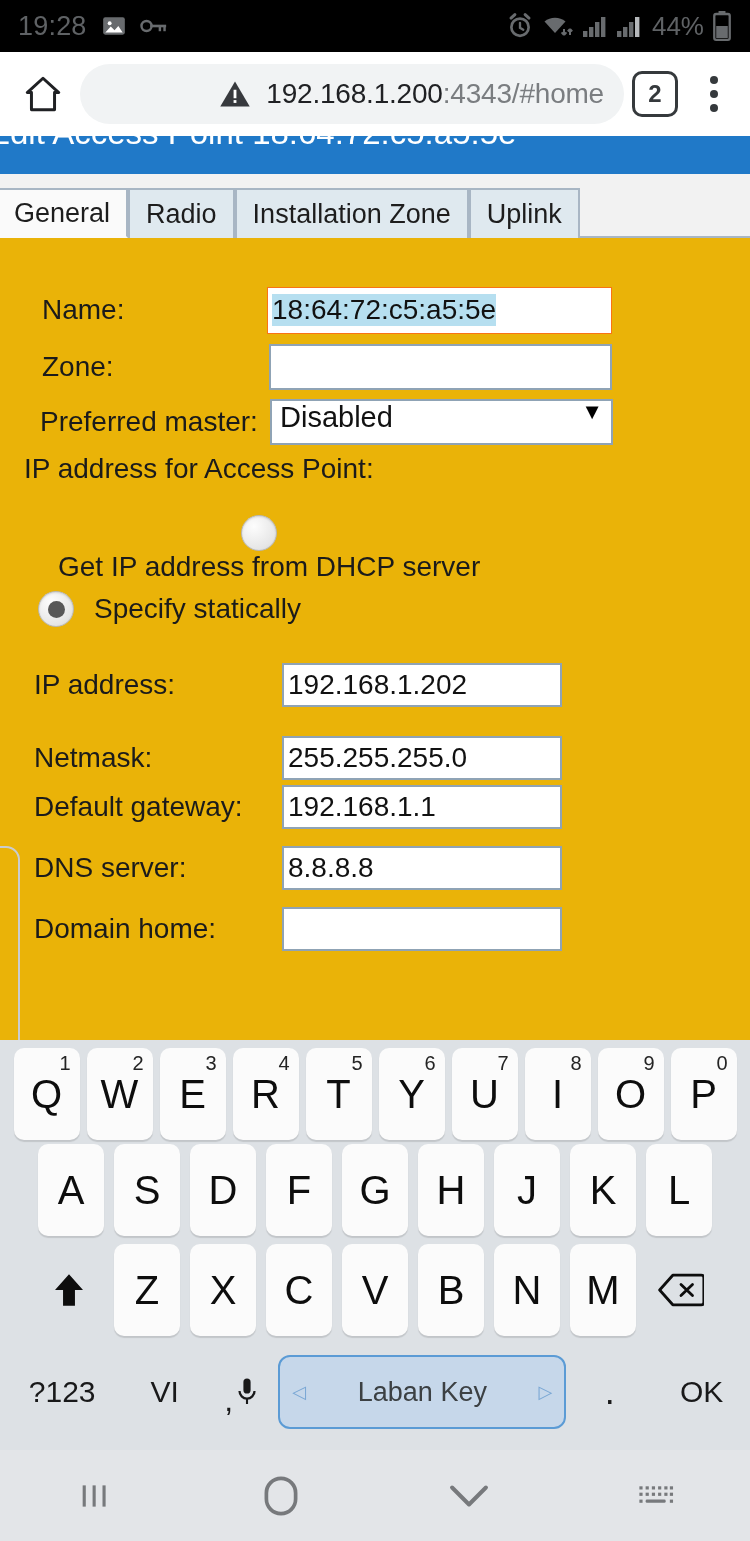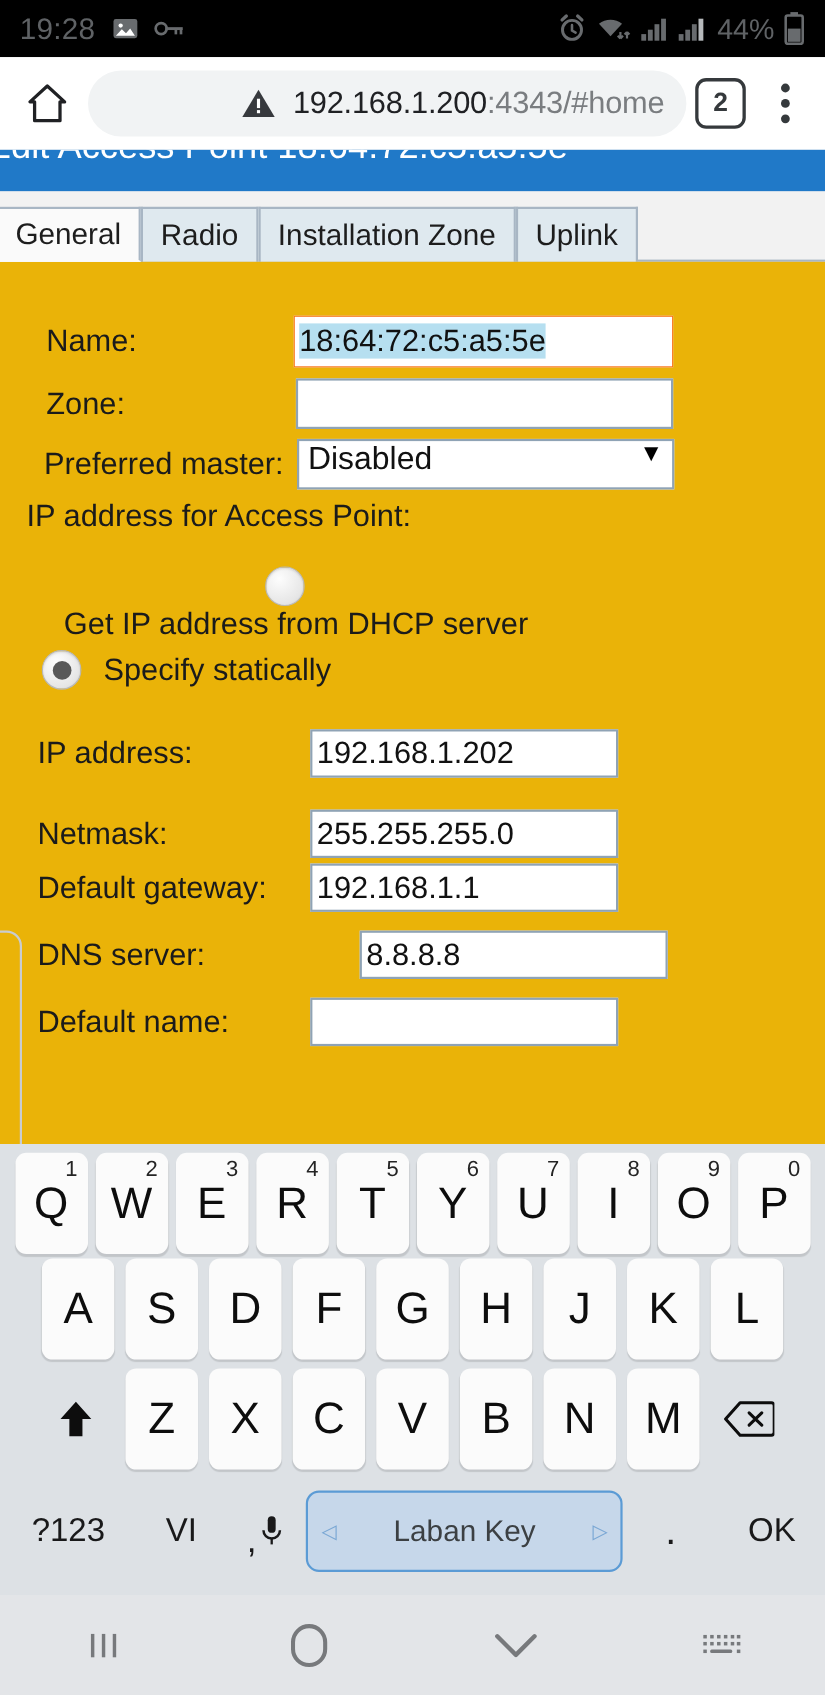--- a/index.html
+++ b/index.html
@@ -320,29 +320,29 @@
         </div>
       </div>
 
       <div class="row" style="position:absolute; left:34px; top:545px; width:620px; height:48px;">
         <div class="lbl" style="width:248px;">Default gateway:</div>
         <div class="tf" style="width:280px; height:44px;">
           <span>192.168.1.1</span>
         </div>
       </div>
 
-      <div class="row" style="position:absolute; left:34px; top:606px; width:620px; height:48px;gap:45px;">
+      <div class="row" style="position:absolute; left:34px; top:606px; width:620px; height:48px;">
         <div class="lbl" style="width:248px;">DNS server:</div>
         <div class="tf" style="width:280px; height:44px;">
           <span>8.8.8.8</span>
         </div>
       </div>
 
       <div class="row" style="position:absolute; left:34px; top:667px; width:620px; height:48px;">
-        <div class="lbl" style="width:248px;">Default name:</div>
+        <div class="lbl" style="width:248px;">Domain home:</div>
         <div class="tf" style="width:280px; height:44px;">
           <span></span>
         </div>
       </div>
 
     </div>
   </div>
 
   <div class="keyboard">
 

